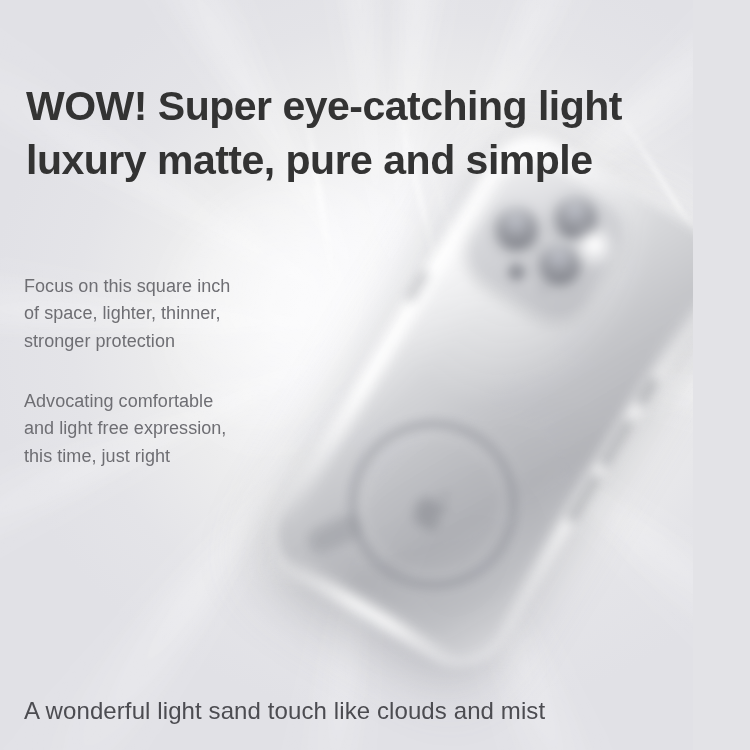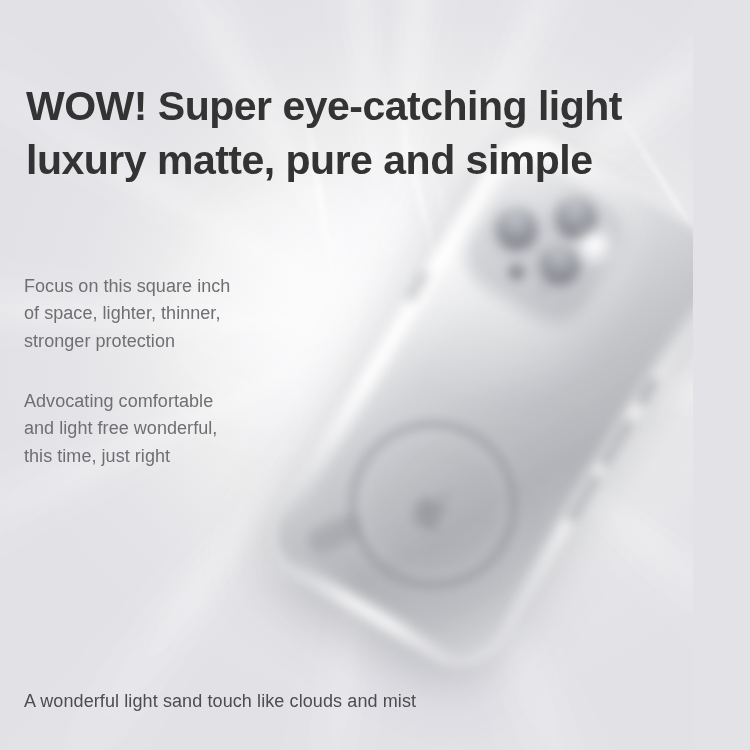--- a/index.html
+++ b/index.html
@@ -339,21 +339,21 @@
     color: #6e6e73;
     white-space: pre-line;
   }
   #body-1 { top: 255px; width: 300px; }
   #body-2 { top: 370px; width: 300px; }
 
   #caption {
     position: absolute;
     left: 24px;
     top: 673px;
-    font-size: 18px;
+    font-size: 24px;
     font-weight: 400;
     letter-spacing: 0.1px;
     color: #4c4c51;
     white-space: nowrap;
   }
 </style>
 </head>
 <body>
 
 <div id="stage">
@@ -409,18 +409,18 @@
   </div>
 
   <h1 id="headline">WOW! Super eye-catching light
 luxury matte, pure and simple</h1>
 
   <p class="body-block" id="body-1">Focus on this square inch
 of space, lighter, thinner,
 stronger protection</p>
 
   <p class="body-block" id="body-2">Advocating comfortable
-and light free wonderful,
+and light free expression,
 this time, just right</p>
 
   <p id="caption">A wonderful light sand touch like clouds and mist</p>
 
 </div>
 
 </body></html>

